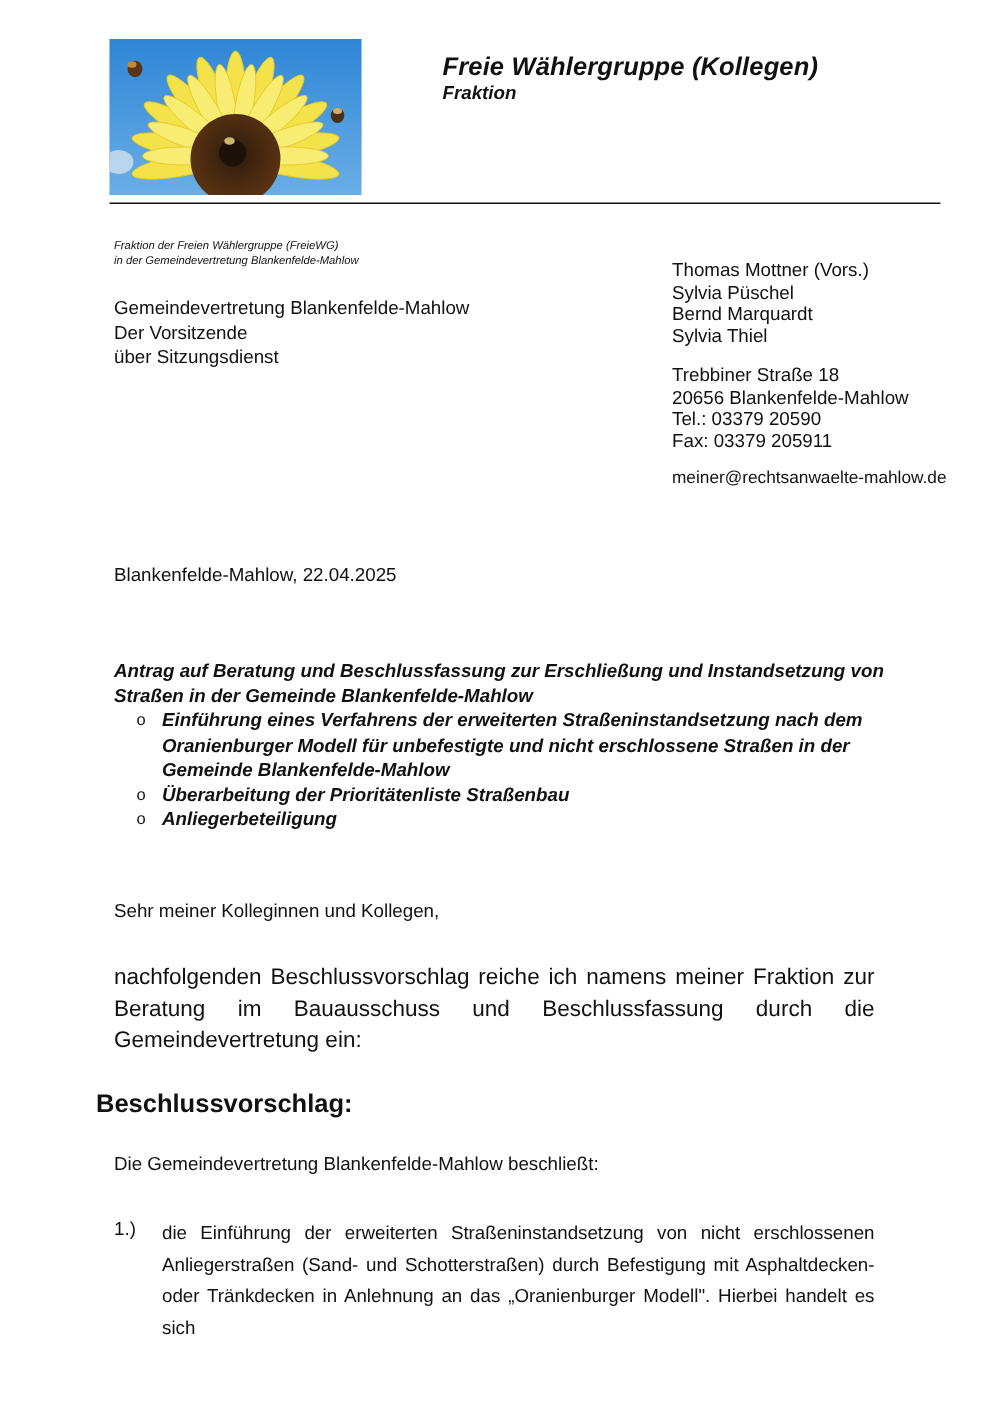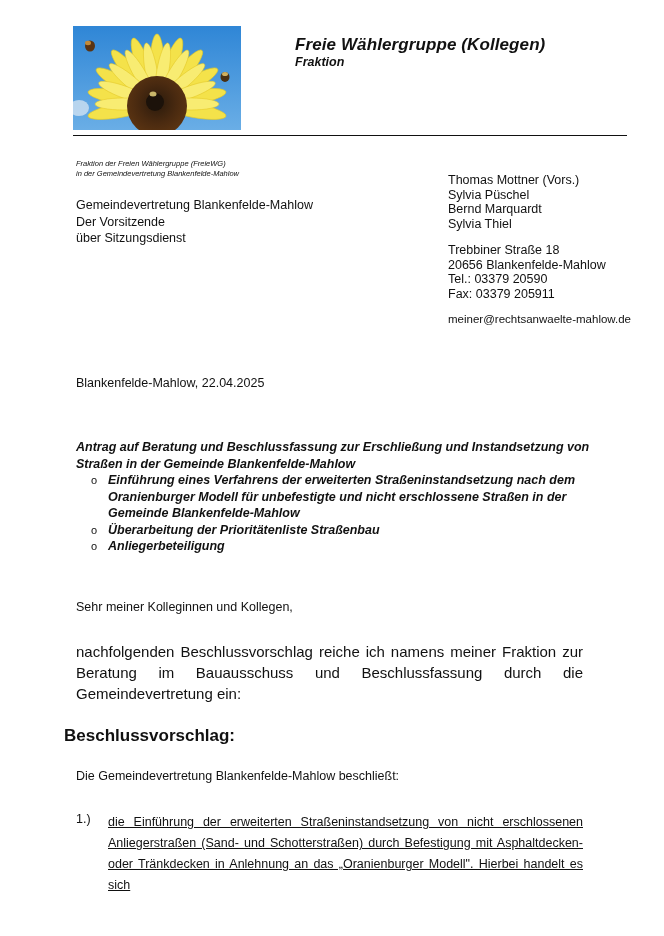--- a/index.html
+++ b/index.html
@@ -19,21 +19,21 @@
   .dateline { left: 76px; top: 376px; font-size: 12.5px; }
   .subject { left: 76px; top: 439px; width: 520px; font-size: 12.5px; font-weight: bold; font-style: italic; line-height: 16.5px; }
   .subject ul { margin: 0; padding: 0 0 0 32px; list-style: none; }
   .subject li { position: relative; }
   .subject li .bullet { position: absolute; left: -17px; top: 0; font-style: normal; font-weight: normal; font-size: 11px; }
   .salutation { left: 76px; top: 600px; font-size: 12.5px; }
   .intro { left: 76px; top: 641px; width: 507px; font-size: 15px; line-height: 21px; text-align: justify; text-align-last: left; }
   .heading { left: 64px; top: 726px; font-size: 17px; font-weight: bold; }
   .resolves { left: 76px; top: 769px; font-size: 12.5px; }
   .item-num { left: 76px; top: 812px; font-size: 12.5px; }
-  .item-text { left: 108px; top: 812px; width: 475px; font-size: 12.5px; line-height: 21px; text-align: justify; text-decoration: underline; }
+  .item-text { left: 108px; top: 812px; width: 475px; font-size: 12.5px; line-height: 21px; text-align: justify; }
   .item-text .last { text-align-last: justify; }
 </style>
 </head>
 <body>
 
 <div class="abs logo">
   <svg width="168" height="104" viewBox="0 0 168 104">
     <defs>
       <linearGradient id="sky" x1="0" y1="0" x2="0" y2="1">
         <stop offset="0" stop-color="#2f86d6"></stop>

